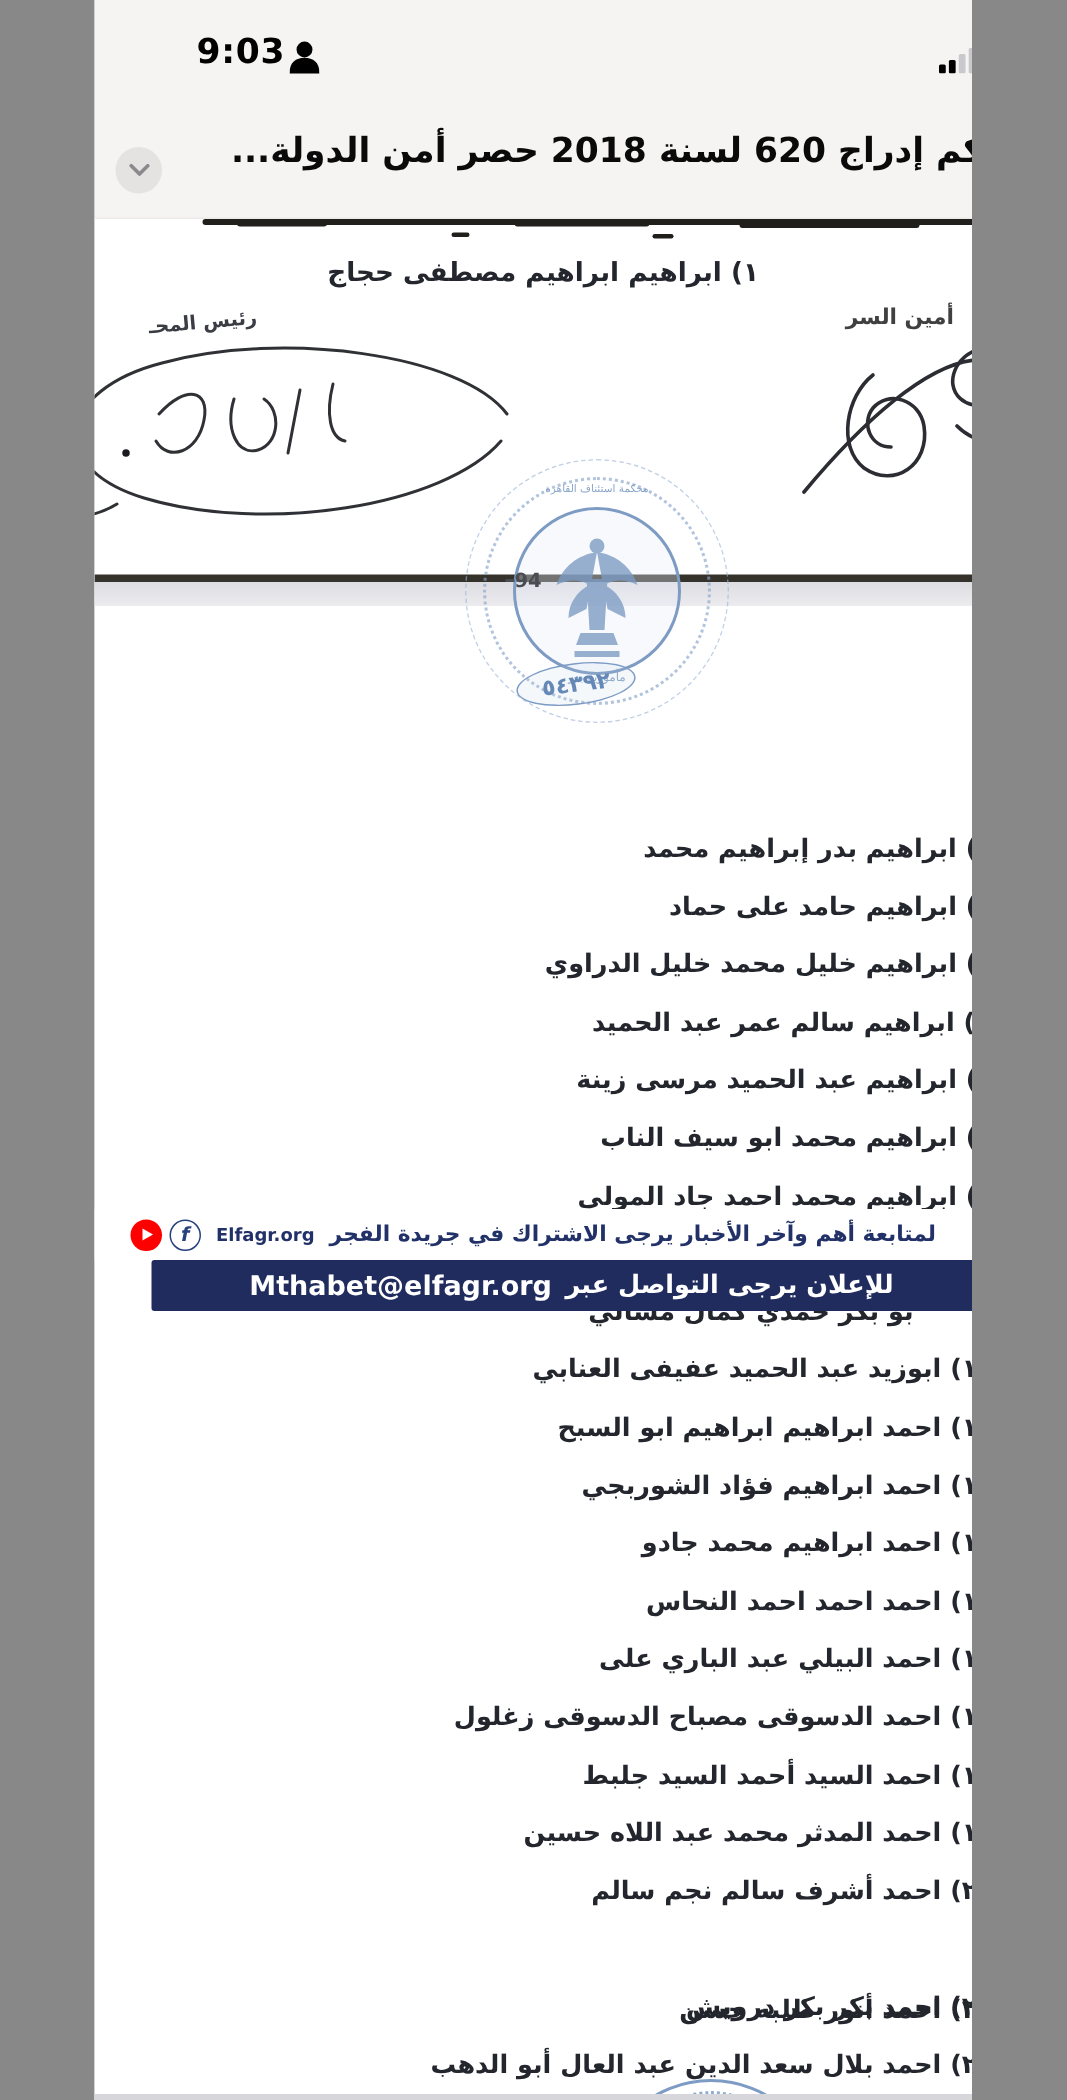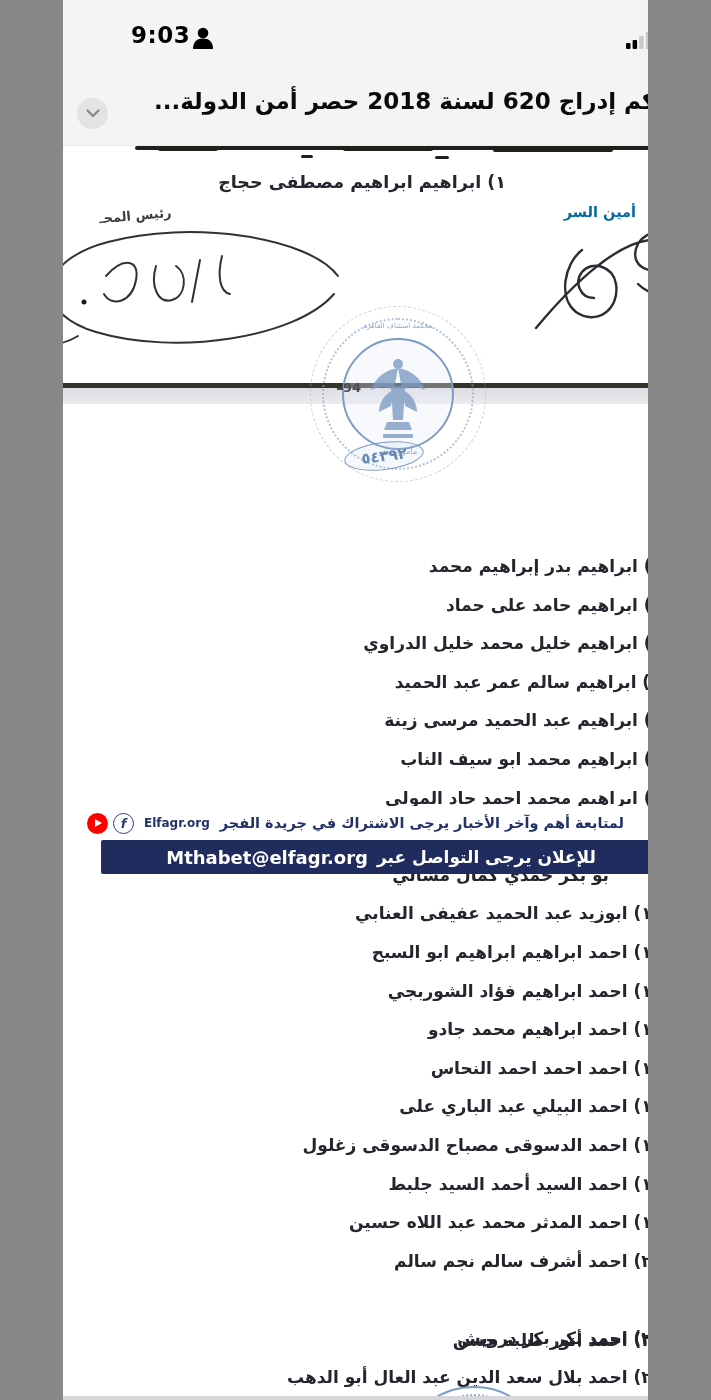--- a/index.html
+++ b/index.html
@@ -126,21 +126,21 @@
     <div class="abs frag" style="left:72px;top:0px;width:639px;height:4px;"></div>
     <div class="abs frag" style="left:95px;top:-1px;width:60px;height:6px;"></div>
     <div class="abs frag" style="left:280px;top:-1px;width:90px;height:6px;"></div>
     <div class="abs frag" style="left:430px;top:-1px;width:120px;height:7px;"></div>
     <div class="abs frag" style="left:612px;top:-1px;width:99px;height:7px;"></div>
     <div class="abs frag" style="left:238px;top:9px;width:12px;height:3px;"></div>
     <div class="abs frag" style="left:372px;top:10px;width:14px;height:3px;"></div>
 
     <div class="abs doc-text" style="right:268px;top:26px;font-size:17.5px;text-align:center;">١) ابراهيم ابراهيم مصطفى حجاج</div>
 
-    <div class="abs doc-text" style="right:138px;top:58px;font-size:14.5px;color:#0369a1;">أمين السر</div>
+    <div class="abs doc-text" style="right:138px;top:58px;font-size:14.5px;color:#404040;">أمين السر</div>
     <svg class="abs" style="left:455px;top:74px;" width="190" height="115" viewBox="0 0 190 115">
       <g stroke="#15171d" stroke-width="2.4" fill="none" stroke-linecap="round" opacity="0.9">
         <path d="M185,30 C168,8 132,4 120,24 C110,42 128,56 144,48 C160,40 154,18 132,20 C100,23 58,60 18,108"></path>
         <path d="M64,30 C46,44 40,78 58,92 C78,106 102,90 98,64 C95,46 74,40 64,52 C56,62 62,78 76,78"></path>
         <path d="M120,64 C132,76 150,78 162,68"></path>
       </g>
     </svg>
 
     <div class="abs doc-text" style="left:36px;top:62px;font-size:13px;color:#3a3d44;transform:rotate(-5deg);">رئيس المحـ</div>
     <svg class="abs" style="left:-25px;top:72px;" width="310" height="135" viewBox="0 0 310 135">

